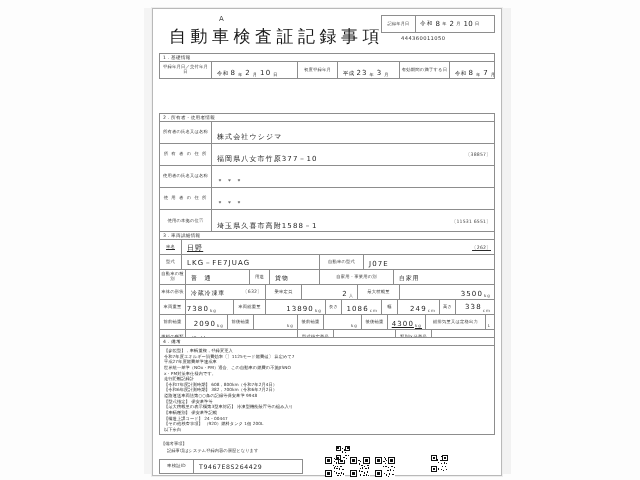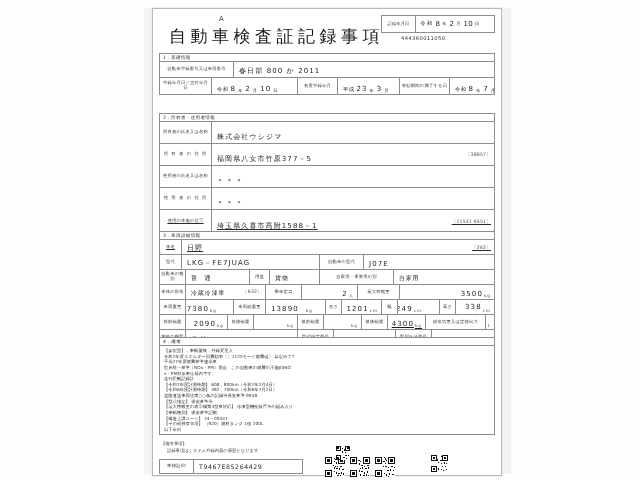--- a/index.html
+++ b/index.html
@@ -88,24 +88,20 @@
         <span class="u">月</span>
         <span class="n">10</span>
         <span class="u">日</span>
       </div>
     </div>
     <div class="serial">444360011050</div>
 
     <div class="sec" style="top:44px;">
       <div class="sechdr">1．基礎情報</div>
 
-      <div class="row" style="height:16px;">
-        <div class="lab" style="width:74px;">自動車登録番号又は車両番号</div>
-        <div class="val">春日部 800 か 2011</div>
-      </div>
 
 
       <div class="row" style="height:16px;">
         <div class="lab" style="width:52px;">登録年月日／交付年月日</div>
         <div class="val cellb dt" style="flex:0 0 86px;">
           <span class="era">令和</span>
           <span class="num">8</span>
           <span class="u">年</span>
           <span class="num">2</span>
           <span class="u">月</span>
@@ -135,35 +131,35 @@
     <div class="sec" style="top:104px;">
       <div class="sechdr">2．所有者・使用者情報</div>
 
       <div class="row" style="height:22px;">
         <div class="lab" style="width:52px;">所有者の氏名又は名称</div>
         <div class="val">株式会社ウシジマ</div>
       </div>
 
       <div class="row" style="height:22px;">
         <div class="lab" style="width:52px;letter-spacing:1px;">所 有 者 の 住 所</div>
-        <div class="val">福岡県八女市竹原377－5</div>
+        <div class="val">福岡県八女市竹原377－10</div>
         <div class="paren">〔38857〕</div>
       </div>
 
       <div class="row" style="height:22px;">
         <div class="lab" style="width:52px;">使用者の氏名又は名称</div>
         <div class="val sm">＊ ＊ ＊</div>
       </div>
 
       <div class="row" style="height:22px;">
         <div class="lab" style="width:52px;letter-spacing:1px;">使 用 者 の 住 所</div>
         <div class="val sm">＊ ＊ ＊</div>
       </div>
 
-      <div class="row" style="height:22px;text-decoration:underline;">
+      <div class="row" style="height:22px;">
         <div class="lab" style="width:52px;">使用の本拠の位置</div>
         <div class="val">埼玉県久喜市高附1588－1</div>
         <div class="paren">〔11531 6551〕</div>
       </div>
     </div>
 
     <div class="sec" style="top:222px;">
       <div class="sechdr">3．車両詳細情報</div>
 
       <div class="row" style="height:15px;text-decoration:underline;">
@@ -206,31 +202,31 @@
         </div>
       </div>
 
       <div class="row" style="height:15px;">
         <div class="lab" style="width:26px;">車両重量</div>
         <div class="val cellb" style="flex:0 0 48px;justify-content:flex-end;padding-right:16px;">
           <span>7380</span>
           <span class="unit">kg</span>
         </div>
         <div class="lab" style="width:32px;">車両総重量</div>
-        <div class="val cellb" style="flex:0 0 60px;justify-content:space-between;padding-right:12px;">
+        <div class="val cellb" style="flex:0 0 60px;justify-content:flex-end;padding-right:3px;">
           <span>13890</span>
           <span class="unit">kg</span>
         </div>
         <div class="lab" style="width:16px;">長さ</div>
         <div class="val cellb" style="flex:0 0 40px;justify-content:flex-end;padding-right:3px;">
-          <span>1201</span>
+          <span>1086</span>
           <span class="unit">cm</span>
         </div>
         <div class="lab" style="width:16px;">幅</div>
-        <div class="val cellb" style="flex:0 0 42px;justify-content:flex-end;padding-right:17px;">
+        <div class="val cellb" style="flex:0 0 42px;justify-content:flex-end;padding-right:3px;">
           <span>249</span>
           <span class="unit">cm</span>
         </div>
         <div class="lab" style="width:16px;">高さ</div>
         <div class="val" style="justify-content:flex-end;padding-right:3px;align-items:center;">
           <span>338</span>
           <span class="unit">cm</span>
         </div>
       </div>
 

